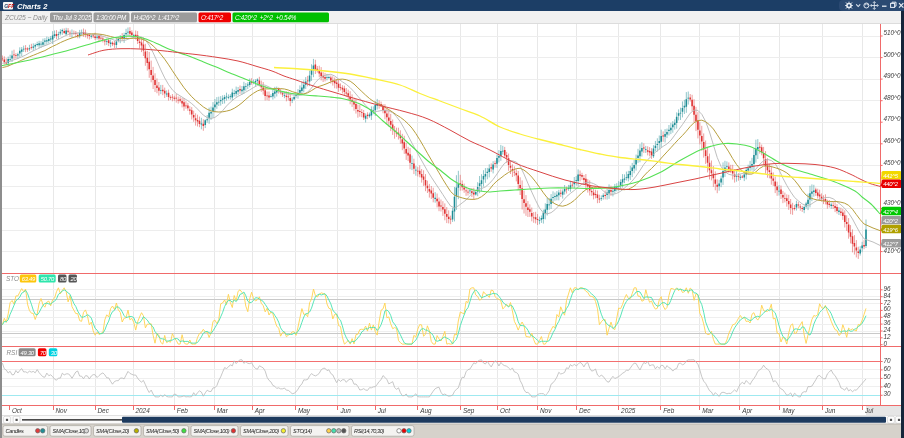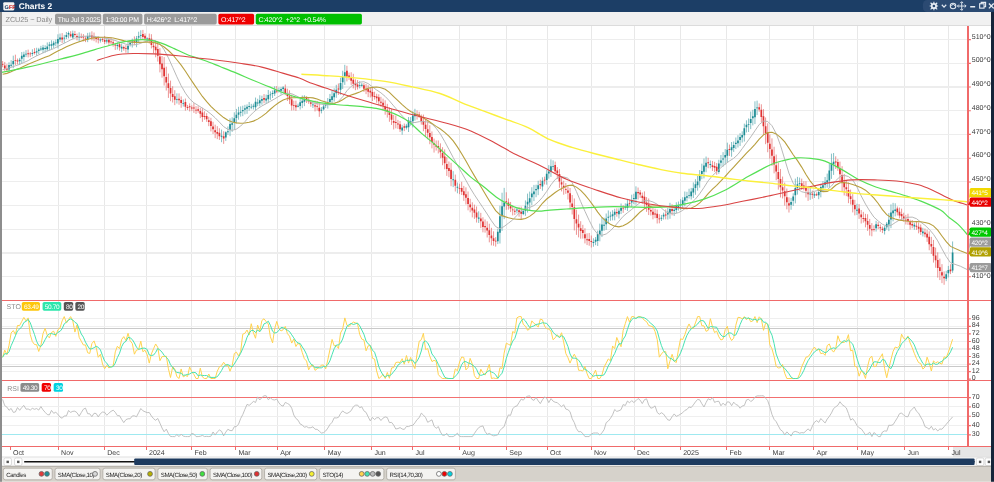--- a/index.html
+++ b/index.html
@@ -1,15 +1,15 @@
 <!DOCTYPE html>
 <html><head><meta charset="utf-8"><title>Charts 2</title>
 <style>
 html,body{margin:0;padding:0;background:#fff;}
-#app{position:relative;width:904px;height:438px;overflow:hidden;font-family:"Liberation Sans",sans-serif;}
+#app{position:relative;width:904px;height:438px;overflow:hidden;font-family:"Liberation Sans",sans-serif;font-style:italic;}
 </style></head>
 <body>
 <div id="app"><svg width="904" height="438" viewBox="0 0 904 438" font-family="Liberation Sans, sans-serif" shape-rendering="crispEdges">
       <rect width="904" height="438" fill="#ffffff"></rect>
       <rect x="0" y="0" width="904" height="11" fill="#1c3e66"></rect>
       <rect x="0" y="11" width="904" height="13" fill="#f1f1f1"></rect>
       <line x1="0" y1="23.5" x2="904" y2="23.5" stroke="#dcdcdc" stroke-width="1"></line>
       <rect x="0" y="415.5" width="904" height="8.5" fill="#fafafa"></rect>
       <rect x="0" y="424" width="904" height="14" fill="#d6d2cb"></rect>
       <g shape-rendering="auto">

